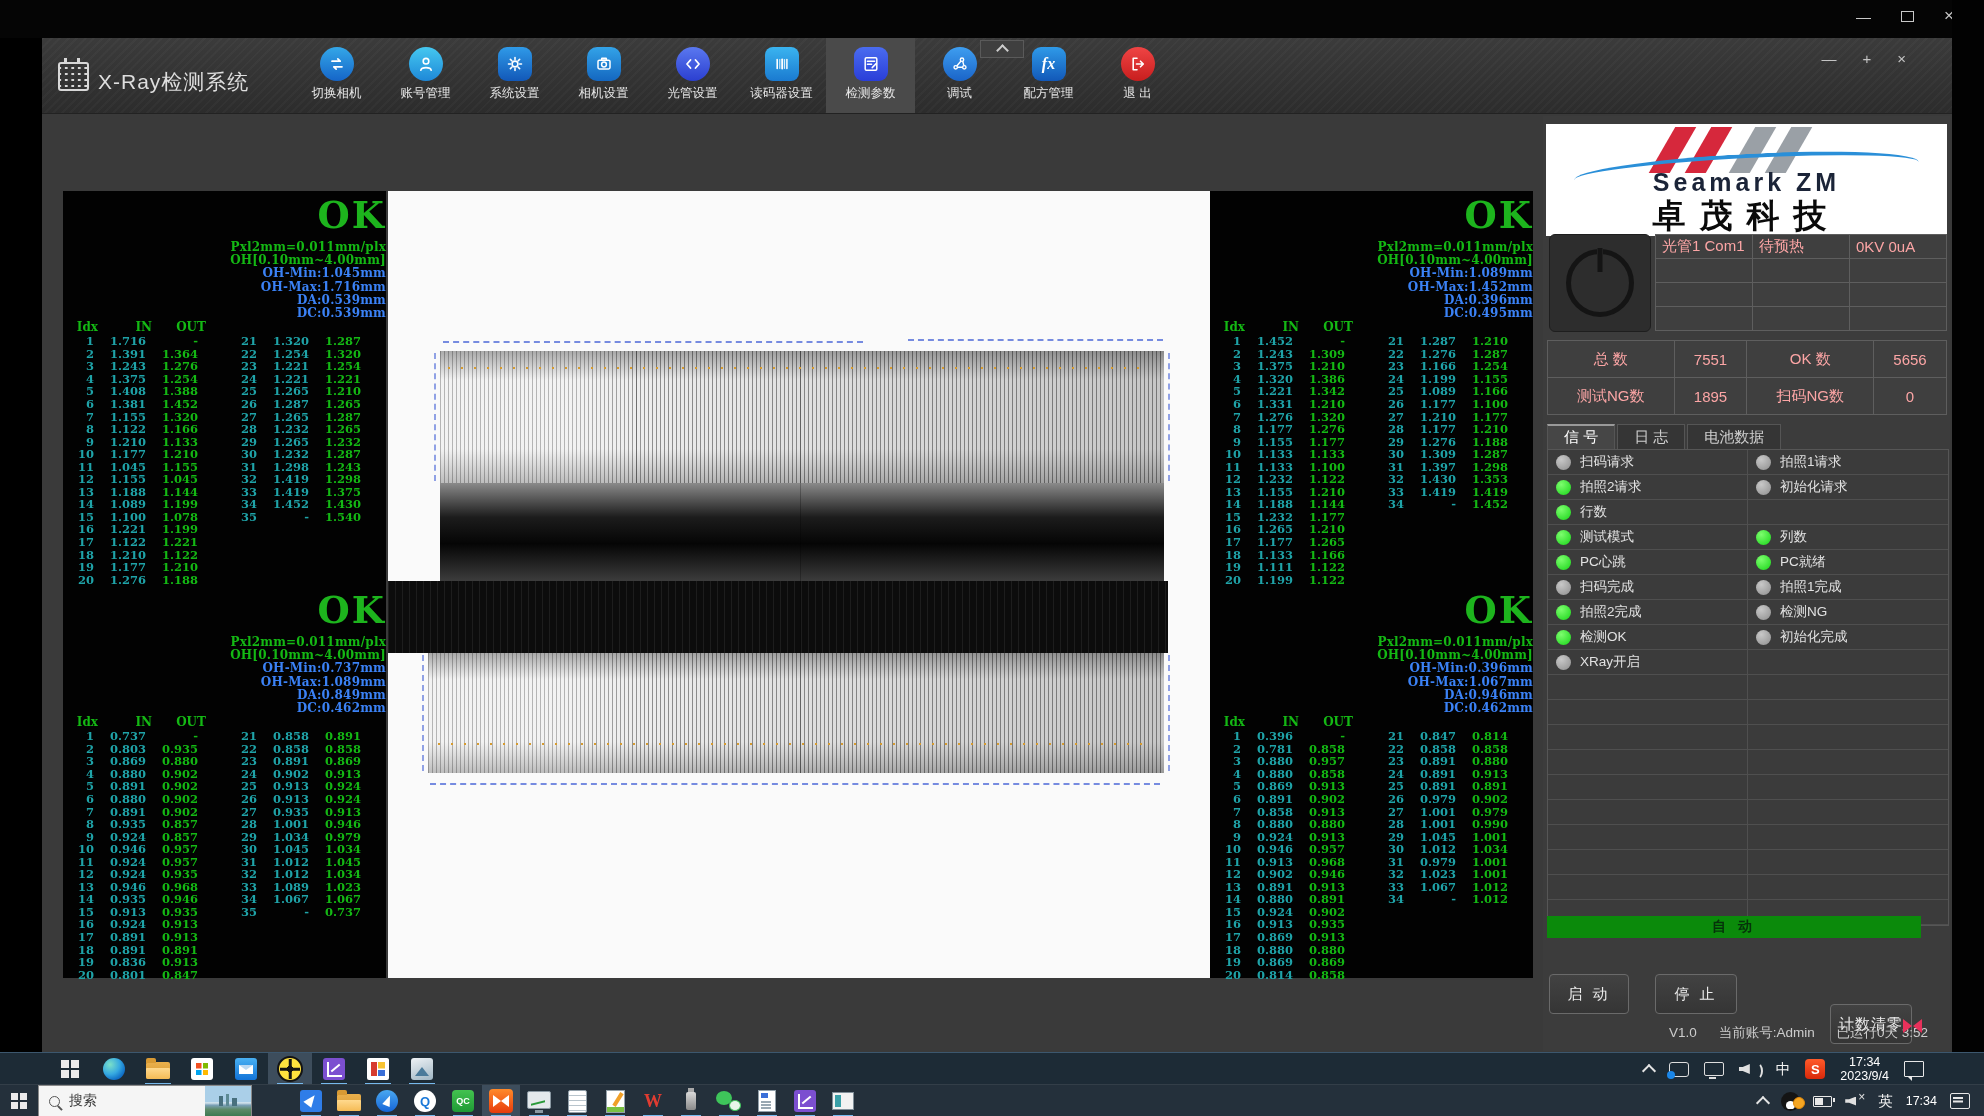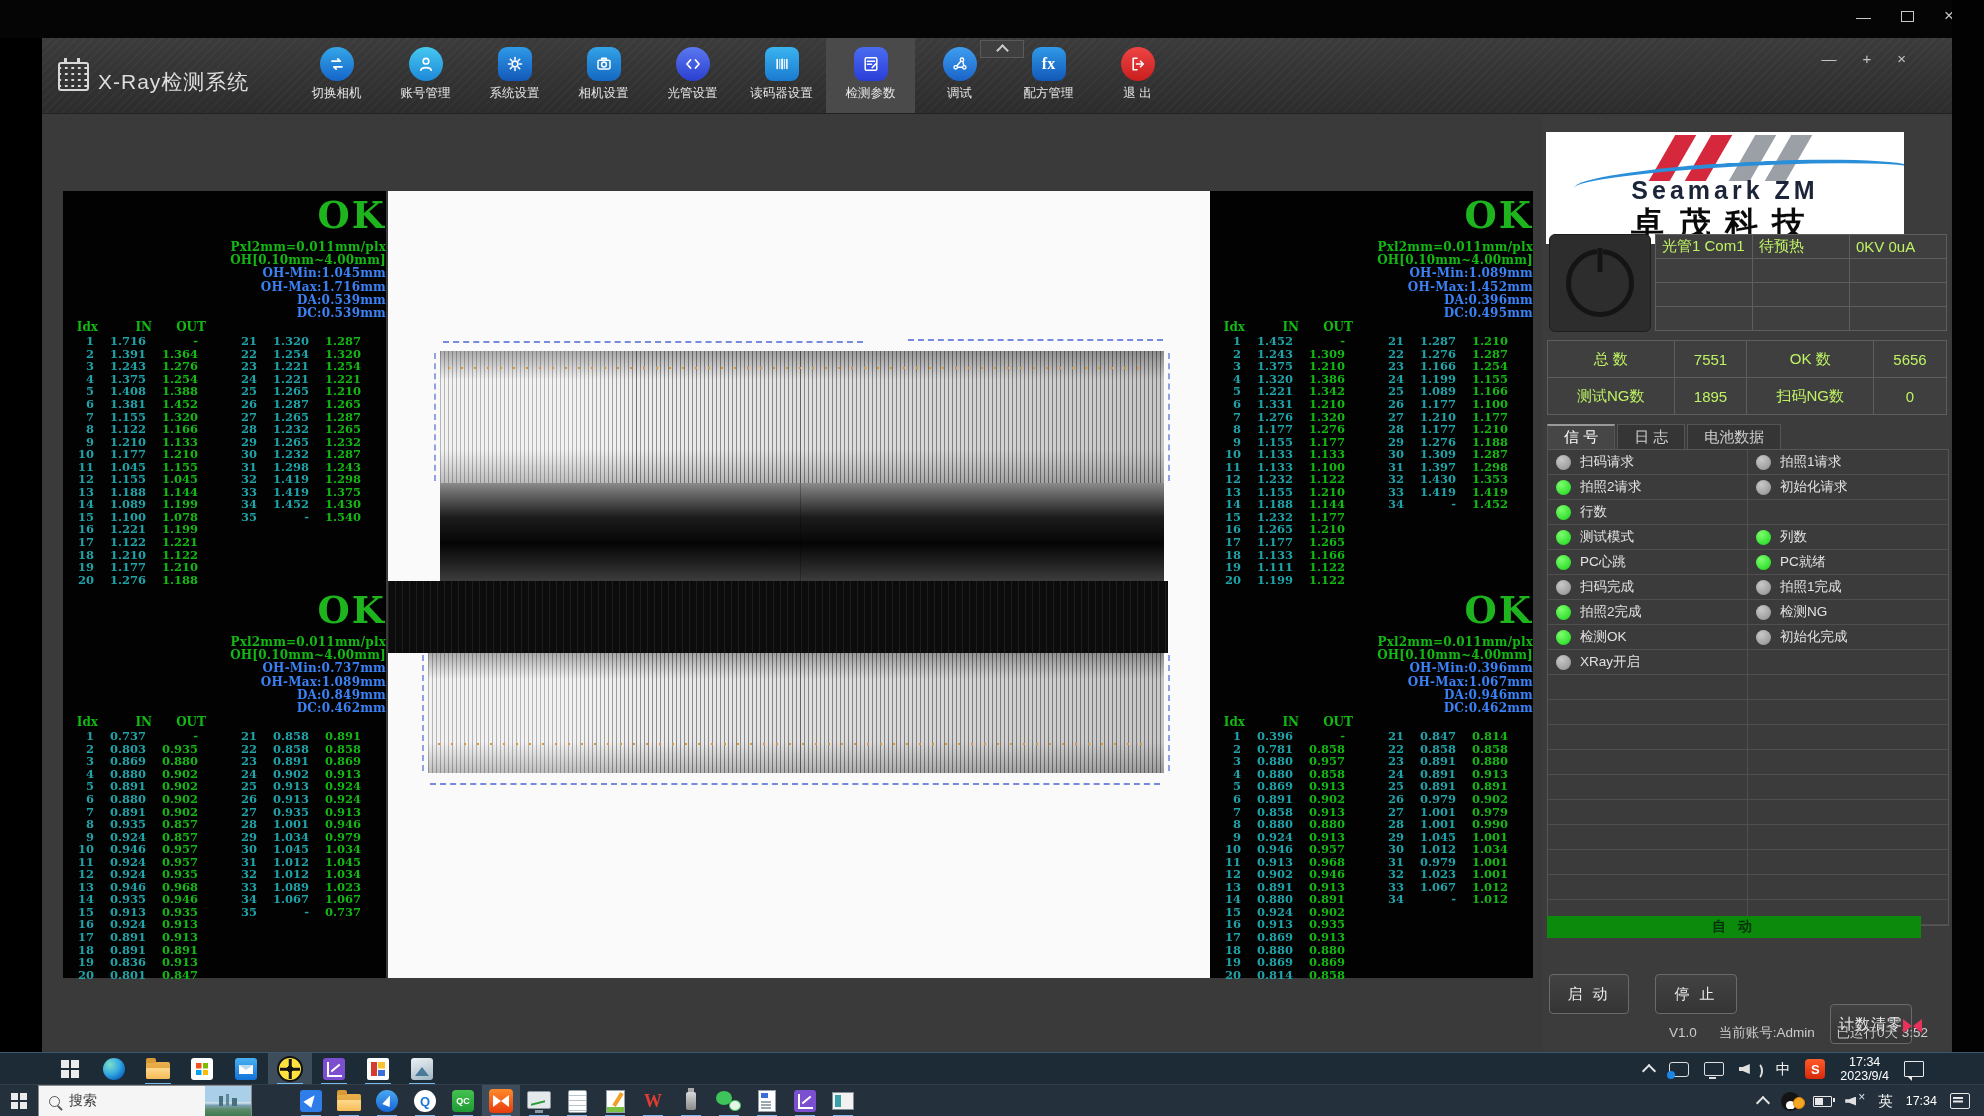--- a/index.html
+++ b/index.html
@@ -33,21 +33,21 @@
   .tool-icon{width:34px;height:34px;display:flex;align-items:center;justify-content:center;border-radius:50%;}
   .tool-label{margin-top:4px;font-size:12.5px;color:#e6e6e6;white-space:nowrap;}
   .ic-switch{background:linear-gradient(180deg,#34a7e8,#1565c8);}
   .ic-account{background:linear-gradient(180deg,#45c8f0,#1e88d8);}
   .ic-system{background:linear-gradient(180deg,#2f9ae8,#1258b8);border-radius:9px;}
   .ic-camset{background:linear-gradient(180deg,#33a3e8,#1467c0);border-radius:10px;}
   .ic-tube{background:linear-gradient(180deg,#5a78f0,#2b3fd0);}
   .ic-scan{background:linear-gradient(180deg,#3ab4f0,#1a7ad0);border-radius:8px;}
   .ic-param{background:linear-gradient(180deg,#4a6cf0,#2a3ed8);border-radius:9px;}
   .ic-debug{background:linear-gradient(180deg,#3e9ef0,#1a64c8);}
-  .ic-recipe{background:linear-gradient(180deg,#2f9ae8,#1258b8);border-radius:9px;color:#fff;font-family:"Liberation Serif",serif;font-size:16px;font-weight:bold;}
+  .ic-recipe{background:linear-gradient(180deg,#2f9ae8,#1258b8);border-radius:9px;font-style:italic;color:#fff;font-family:"Liberation Serif",serif;font-size:16px;font-weight:bold;}
   .ic-exit{background:linear-gradient(180deg,#ef4444,#c81e1e);}
   .toolbar-expander{position:absolute;left:938px;top:2px;width:42px;height:16px;background:#3f3f3f;border:1px solid #5a5a5a;display:flex;align-items:center;justify-content:center;}
   .chev-up{width:7px;height:7px;border-top:2px solid #ccc;border-right:2px solid #ccc;transform:rotate(-45deg);margin-top:3px;}
   .tbar-controls{position:absolute;right:46px;top:12px;display:flex;gap:26px;color:#c4c4c4;font-size:15px;}
 
   
   #content{left:0;top:76px;width:1910px;height:938px;background:#3a3a3a;}
 
   
   .data-col{position:absolute;top:77px;width:323px;height:787px;background:#020202;color:#14b814;}
@@ -76,33 +76,33 @@
      linear-gradient(180deg,rgba(0,0,0,.30),rgba(0,0,0,0) 22%,rgba(0,0,0,0) 74%,rgba(0,0,0,.22)),
      linear-gradient(90deg,rgba(255,255,255,.35) 0 18%,rgba(0,0,0,0) 30%,rgba(0,0,0,.08) 62%,rgba(0,0,0,.16));}
   .orange-dots{position:absolute;height:2px;background:repeating-linear-gradient(90deg,#d69b2f 0 2px,transparent 2px 13px);z-index:3;}
   .dark1{position:absolute;background:linear-gradient(180deg,#8a8a8a,#1c1c1c 35%,#050505 62%,#3c3c3c);}
   .dark2{position:absolute;background:#0c0c0c;background-image:repeating-linear-gradient(90deg,rgba(255,255,255,.07) 0 1px,transparent 1px 7px);}
   .vmark{position:absolute;border-left:2px dashed #4a67d8;opacity:.6;}
   .seam{position:absolute;width:1px;background:rgba(0,0,0,.25);}
 
   
   #sidebar{left:1501px;top:2px;width:407px;height:935px;background:#3c3c3c;}
-  .logo{position:absolute;left:3px;top:16px;width:358px;height:112px;background:#fff;overflow:hidden;}
+  .logo{position:absolute;left:3px;top:8px;width:401px;height:112px;background:#fff;overflow:hidden;}
   .mbar{position:absolute;top:3px;width:21px;height:46px;transform:skewX(-30deg);}
   .swoosh{position:absolute;left:28px;top:30px;width:345px;height:30px;border-top:4px solid #2a8fd8;border-radius:100%/100% 100% 0 0;transform:rotate(-3deg);}
   .brand{position:absolute;left:0;right:0;top:44px;text-align:center;font-weight:bold;font-size:25px;letter-spacing:4px;color:#1b2438;}
   .brand-cn{position:absolute;left:0;right:0;top:70px;text-align:center;font-weight:bold;font-size:33px;letter-spacing:14px;color:#0a0a0a;}
 
   .power-btn{position:absolute;left:6px;top:118px;width:100px;height:96px;background:#2d2d2d;border:1px solid #1e1e1e;border-radius:6px;display:flex;align-items:center;justify-content:center;}
   .power-glyph{width:58px;height:58px;border:5px solid #141414;border-radius:50%;position:relative;}
   .power-glyph::before{content:'';position:absolute;left:50%;top:-8px;width:6px;height:26px;background:#2d2d2d;transform:translateX(-50%);}
   .power-glyph::after{content:'';position:absolute;left:50%;top:-6px;width:5px;height:24px;background:#141414;transform:translateX(-50%);}
 
   table.gridtab{border-collapse:collapse;position:absolute;}
-  table.gridtab td{border:1px solid #5e5e5e;background:#3f3f3f;color:#bef264;font-size:15px;padding:0 6px;}
+  table.gridtab td{border:1px solid #5e5e5e;background:#3f3f3f;color:#fca5a5;font-size:15px;padding:0 6px;}
   #tube-table{left:112px;top:118px;width:292px;}
   #tube-table td{height:23px;width:33%;}
   #stats-table{left:4px;top:224px;width:400px;}
   #stats-table td{height:36px;text-align:center;font-size:15px;}
 
   .tabs{position:absolute;left:4px;top:308px;display:flex;height:25px;}
   .tab{padding:0 16px;display:flex;align-items:center;font-size:15px;color:#cfcfcf;background:#353535;border:1px solid #555;border-bottom:none;margin-right:2px;}
   .tab.active{background:#464646;color:#fff;border-top:2px solid #999;}
 
   .signals{position:absolute;left:4px;top:333px;width:400px;background:#3b3b3b;border:1px solid #565656;}

